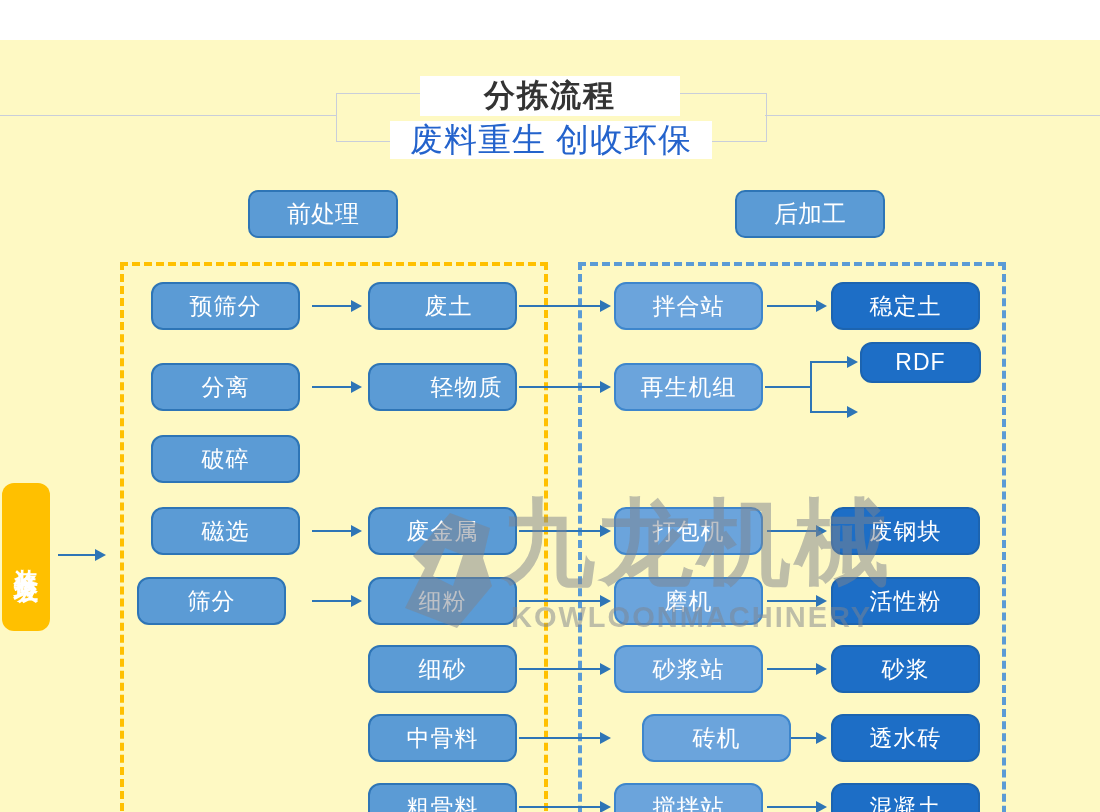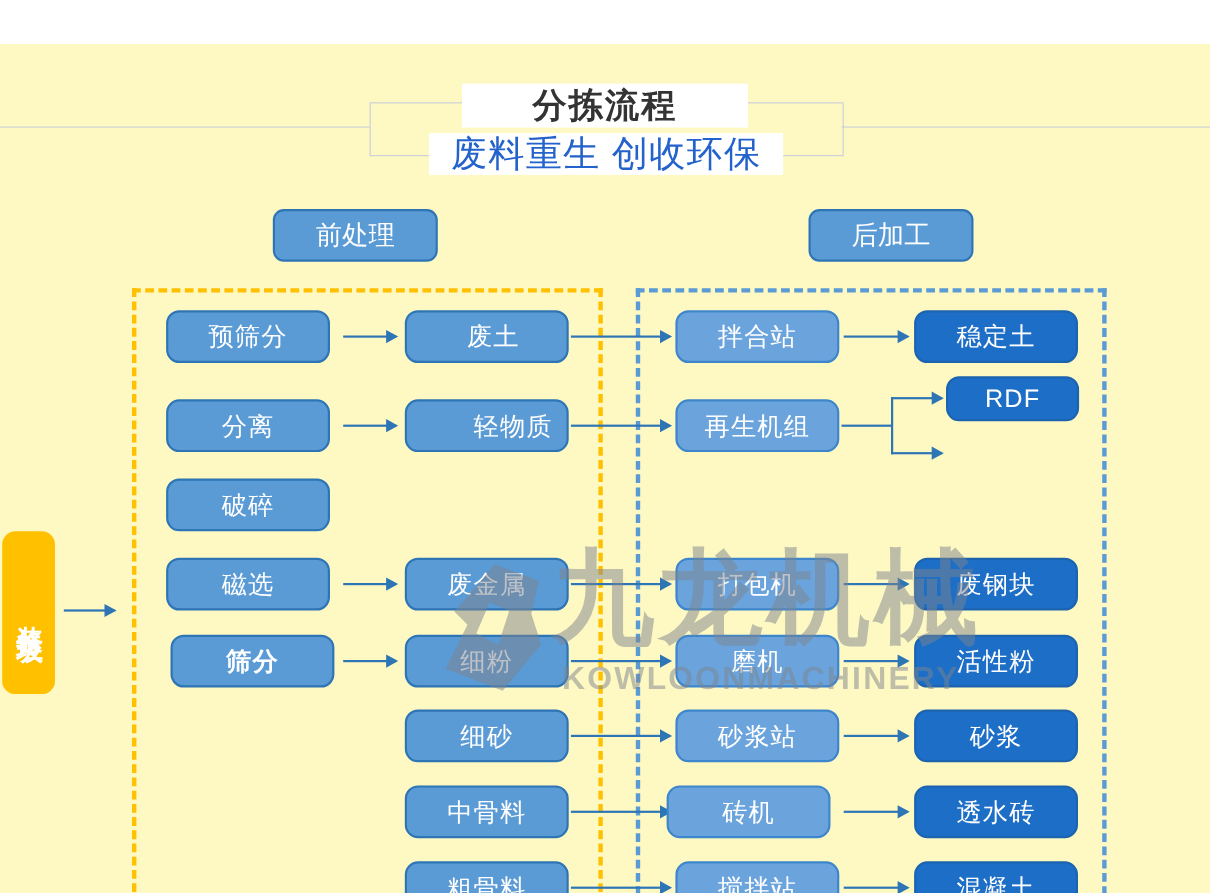--- a/index.html
+++ b/index.html
@@ -91,36 +91,36 @@
   <div class="dash-yellow" style="left:120px;top:222px;width:428px;height:585px;"></div>
   <div class="dash-blue" style="left:578px;top:222px;width:428px;height:588px;"></div>
 
   <div class="source-box">装修垃圾</div>
   <div class="arrow" style="left:58px;top:514px;width:46px;"></div>
 
   <div class="box light" style="left:151px;top:242px;">预筛分</div>
   <div class="box light" style="left:151px;top:323px;">分离</div>
   <div class="box light" style="left:151px;top:395px;">破碎</div>
   <div class="box light" style="left:151px;top:467px;">磁选</div>
-  <div class="box light" style="left:155px;top:537px;font-weight:bold;">筛分</div>
+  <div class="box light" style="left:137px;top:537px;">筛分</div>
 
   <div class="box light" style="left:368px;top:242px;padding-left:12px;">废土</div>
   <div class="box light" style="left:368px;top:323px;padding-left:48px;">轻物质</div>
   <div class="box light" style="left:368px;top:467px;">废金属</div>
   <div class="box light" style="left:368px;top:537px;">细粉</div>
   <div class="box light" style="left:368px;top:605px;">细砂</div>
   <div class="box light" style="left:368px;top:674px;">中骨料</div>
   <div class="box light" style="left:368px;top:743px;">粗骨料</div>
 
   <div class="box mid" style="left:614px;top:242px;">拌合站</div>
   <div class="box mid" style="left:614px;top:323px;">再生机组</div>
   <div class="box mid" style="left:614px;top:467px;">打包机</div>
   <div class="box mid" style="left:614px;top:537px;">磨机</div>
   <div class="box mid" style="left:614px;top:605px;">砂浆站</div>
-  <div class="box mid" style="left:606px;top:674px;">砖机</div>
+  <div class="box mid" style="left:642px;top:674px;">砖机</div>
   <div class="box mid" style="left:614px;top:743px;">搅拌站</div>
 
   <div class="box dark" style="left:831px;top:242px;">稳定土</div>
   <div class="box dark small" style="left:860px;top:302px;">RDF</div>
   <div class="box dark" style="left:831px;top:467px;">废钢块</div>
   <div class="box dark" style="left:831px;top:537px;">活性粉</div>
   <div class="box dark" style="left:831px;top:605px;">砂浆</div>
   <div class="box dark" style="left:831px;top:674px;">透水砖</div>
   <div class="box dark" style="left:831px;top:743px;">混凝土</div>
 

